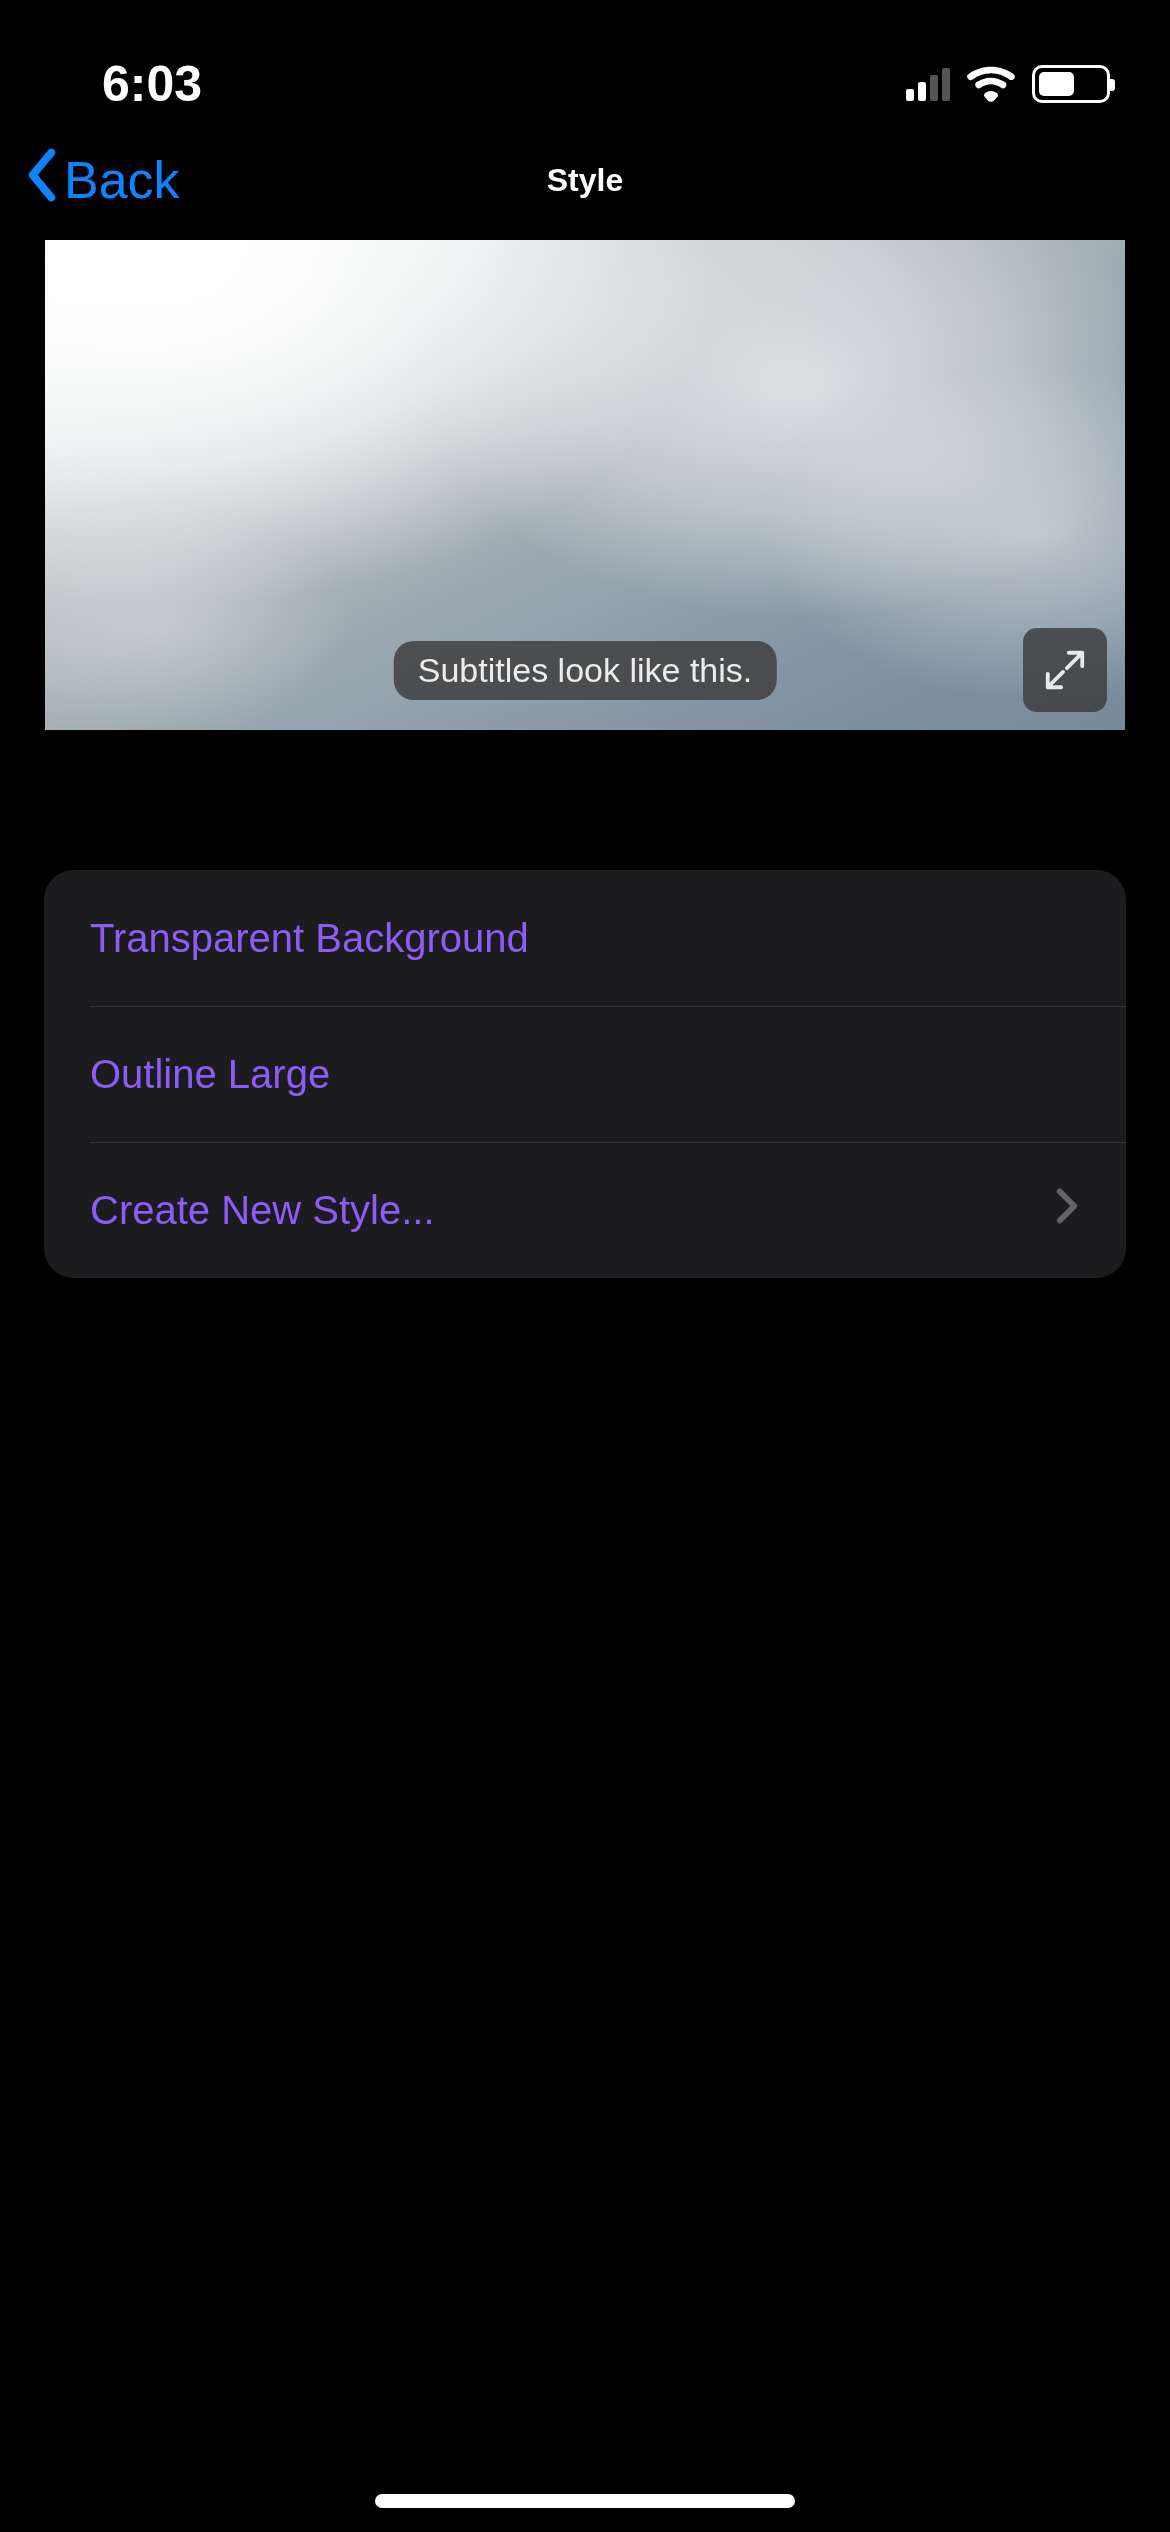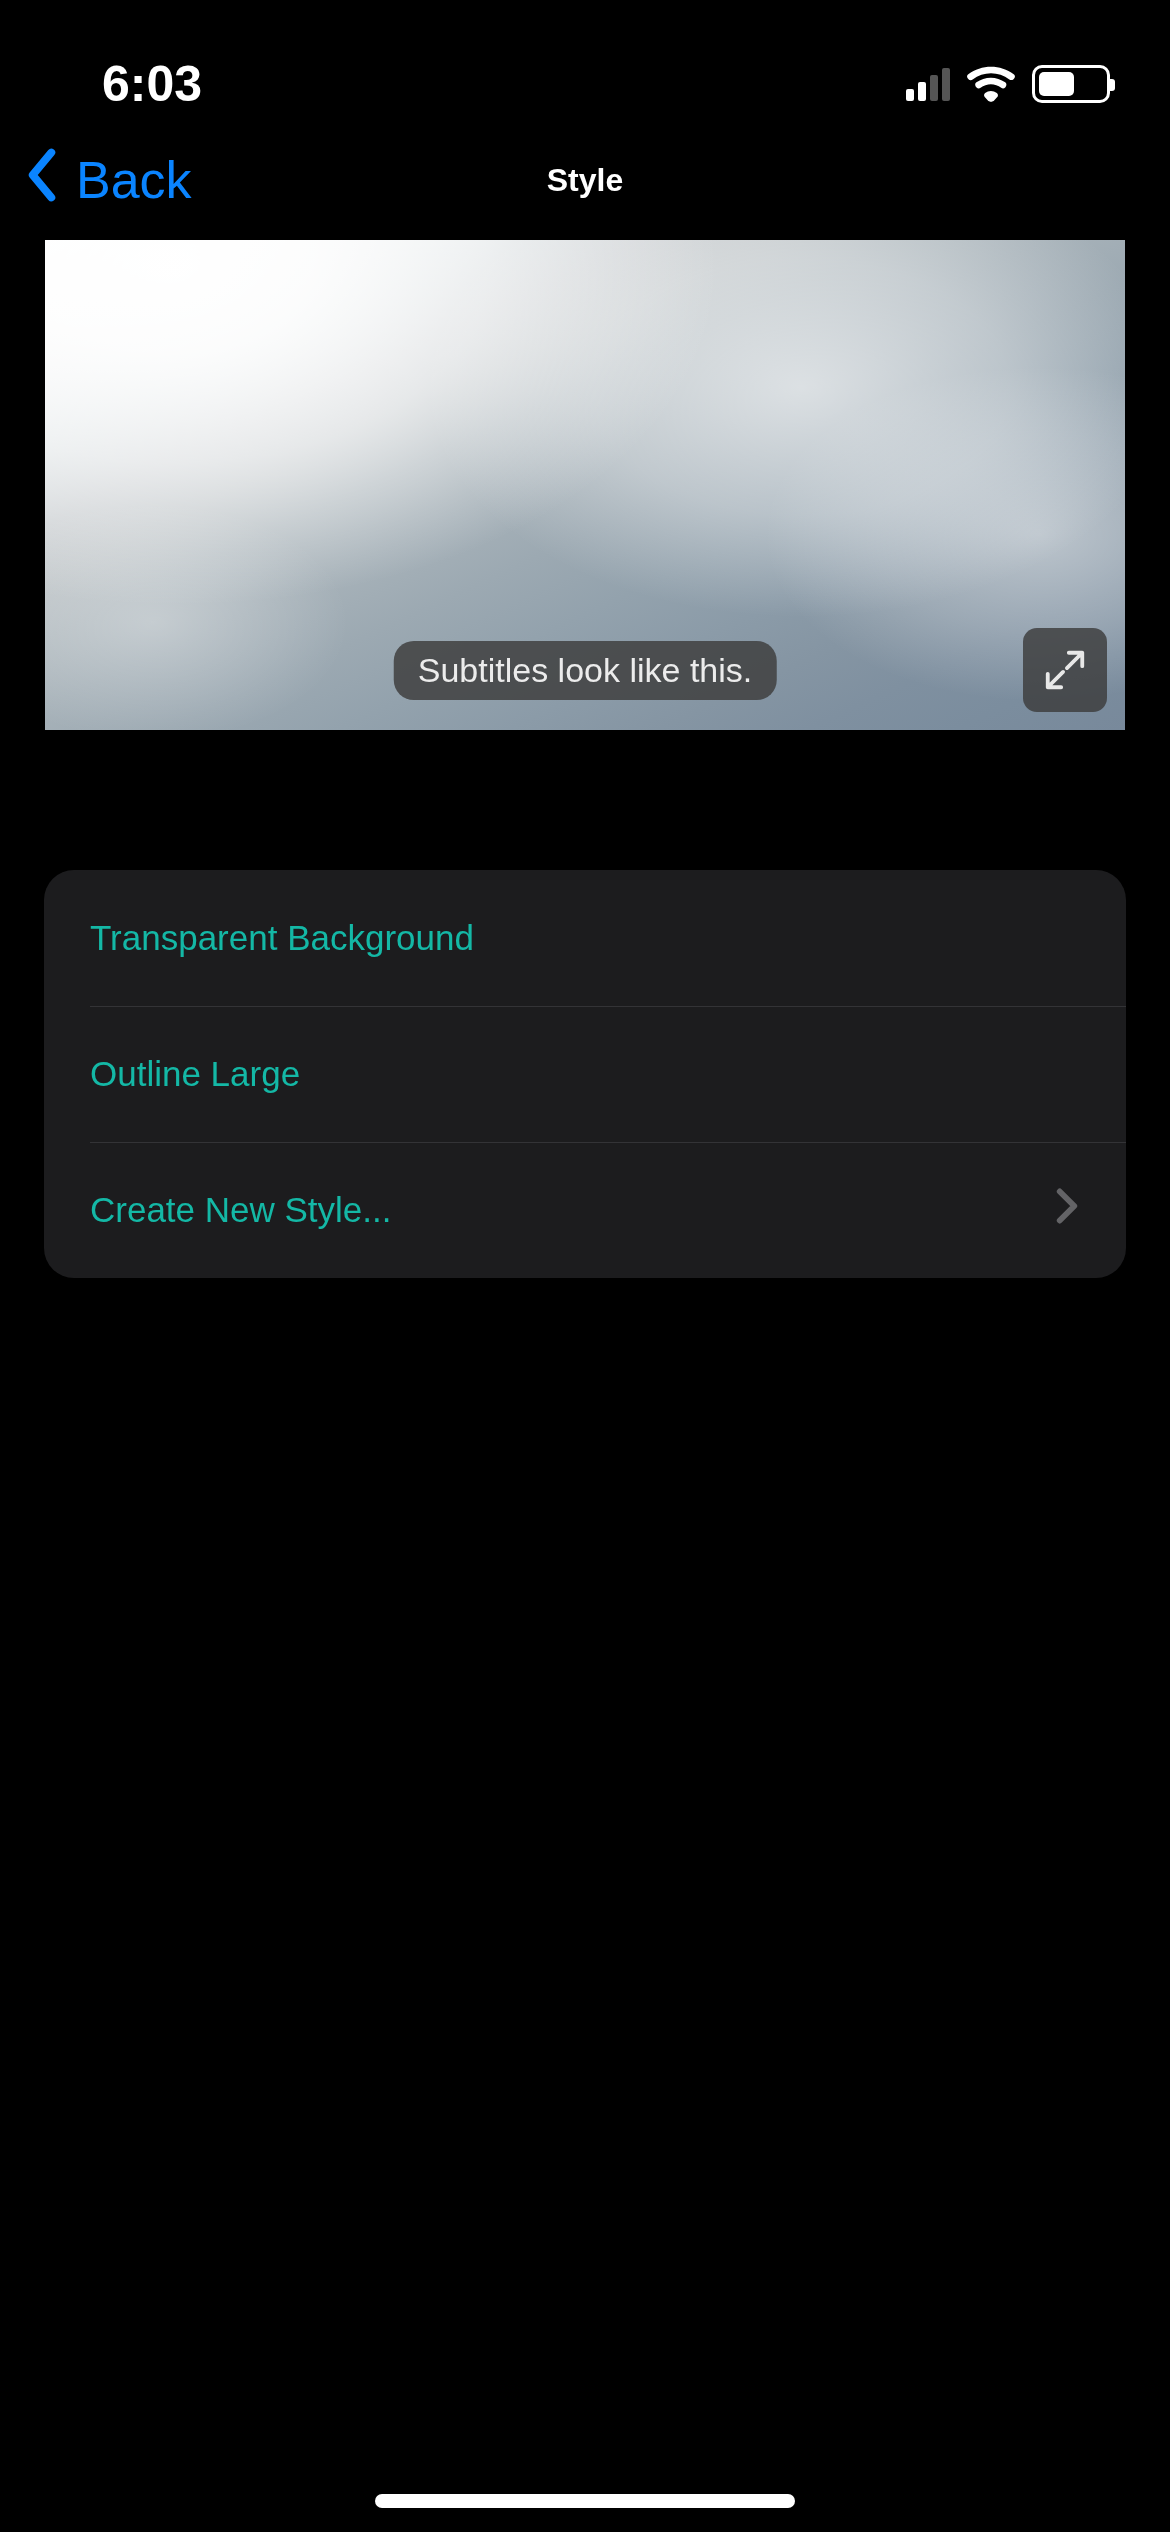--- a/index.html
+++ b/index.html
@@ -60,21 +60,21 @@
     .battery::after{
       content:'';position:absolute;right:-8px;top:11px;width:5px;height:12px;background:#fff;border-radius:0 3px 3px 0;
     }
     .battery-fill{background:#fff;height:100%;width:55%;border-radius:5px}
 
     .nav-bar{
       display:flex;align-items:center;justify-content:center;position:relative;height:100px;padding:0 30px;
     }
     .back-btn{
       position:absolute;left:24px;top:50%;transform:translateY(-50%);
-      display:flex;align-items:center;gap:16px;color:#0a84ff;font-size:52px;font-weight:400;
+      display:flex;align-items:center;gap:4px;color:#0a84ff;font-size:52px;font-weight:400;
     }
     .back-chev{font-size:60px;font-weight:600;line-height:1}
     .nav-title{font-size:32px;font-weight:600;color:#fff}
 
     .preview{
       margin:10px 45px 0 45px;height:490px;border-radius:0;position:relative;overflow:hidden;
       background:linear-gradient(155deg,#fafbfb 0%,#f1f3f3 8%,#e5e9ea 14%,#d8dee0 20%,#caced1 28%,#bfc5c8 34%,#b2bbc0 40%,#a7b2b9 47%,#9ca9b2 55%,#93a2ad 63%,#8b9ba8 71%,#8595a3 78%,#7f90a0 85%,#7b8d9e 92%,#78899b 100%);
     }
     .preview::before{
       content:'';position:absolute;inset:0;
@@ -97,21 +97,21 @@
     .list{
       margin:140px 44px 0 44px;background:#1c1c1e;border-radius:30px;overflow:hidden;
     }
     .row{
       display:flex;align-items:center;justify-content:space-between;
       min-height:136px;padding:0 46px;position:relative;
     }
     .row + .row::before{
       content:'';position:absolute;top:0;left:46px;right:0;height:1px;background:#333336;
     }
-    .row-label{font-size:35px;color:#14b8a6;font-weight:400}
+    .row-label{font-size:40px;color:#8b5cf6;font-weight:400}
     .check{color:#0a84ff;font-size:58px;font-weight:700}
     .chevron{color:#636366;font-size:46px;font-weight:700}
 
     .home-ind{
       position:absolute;left:50%;transform:translateX(-50%);bottom:24px;
       width:420px;height:14px;border-radius:10px;background:#fff;
     }
   </style>
 </head>
 <body>

